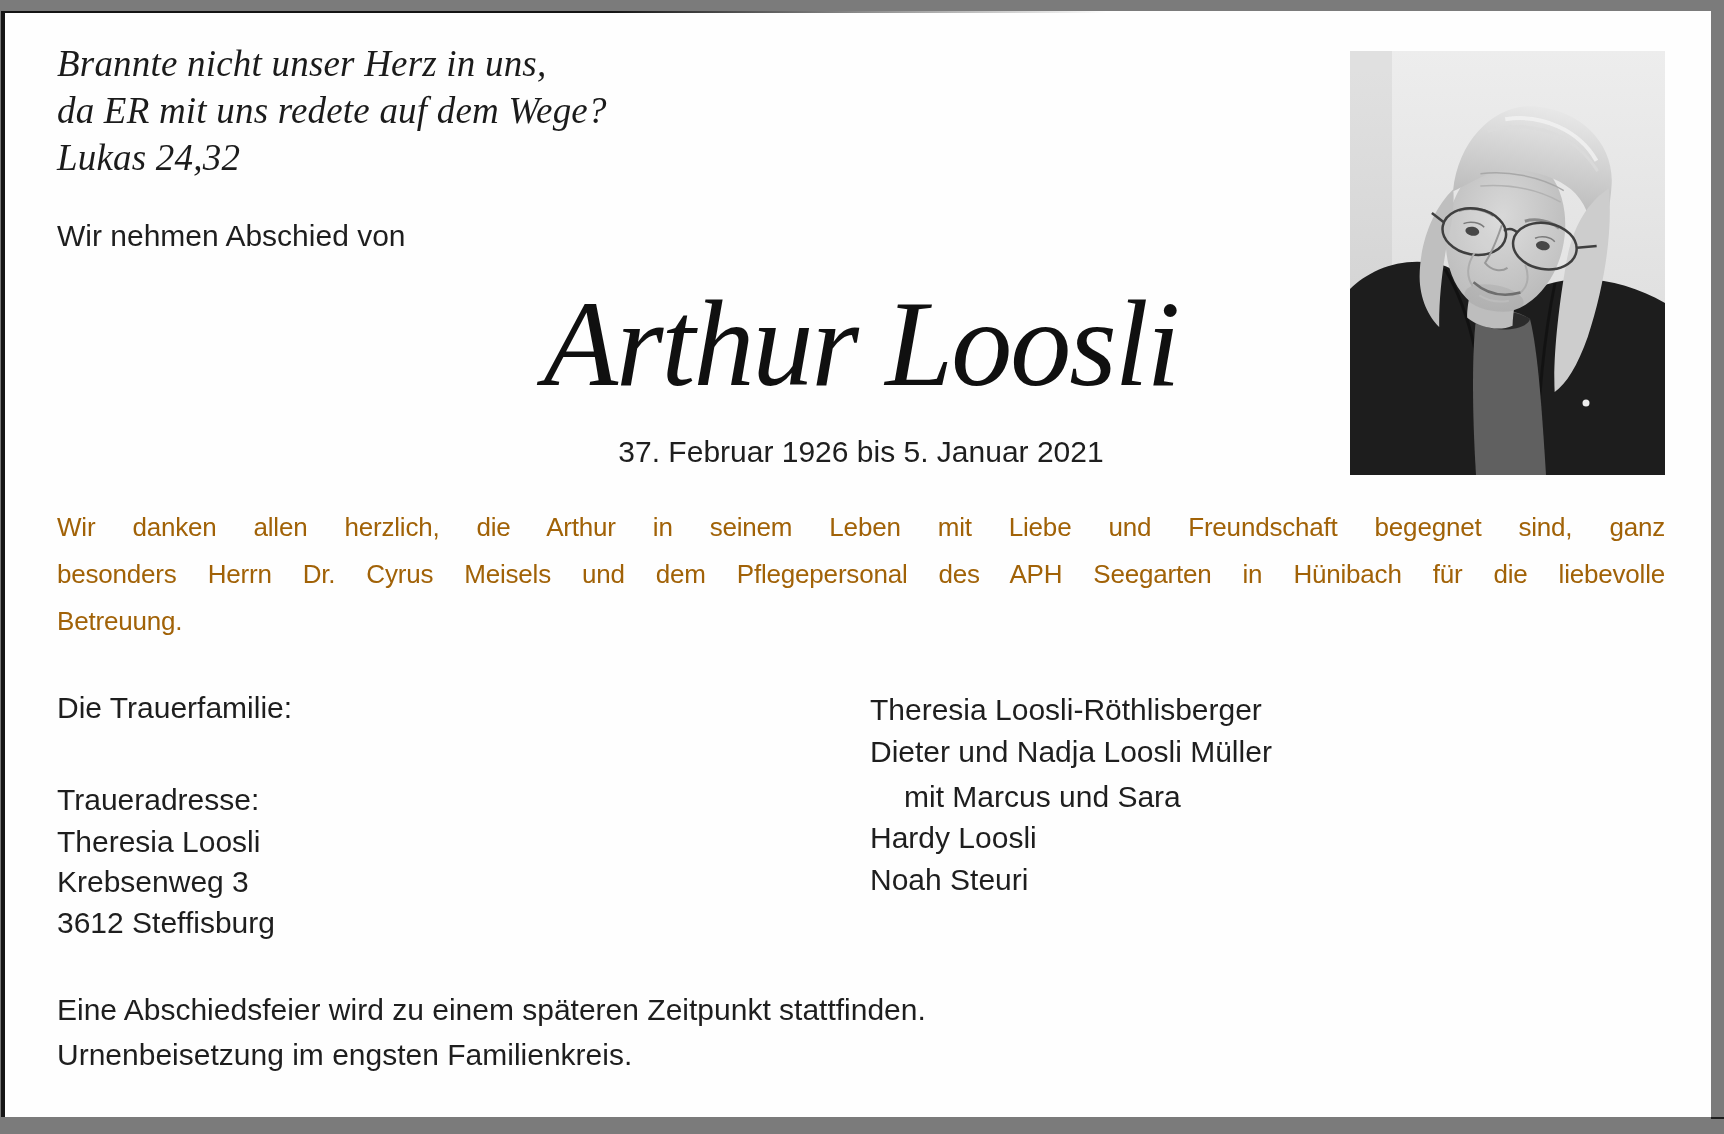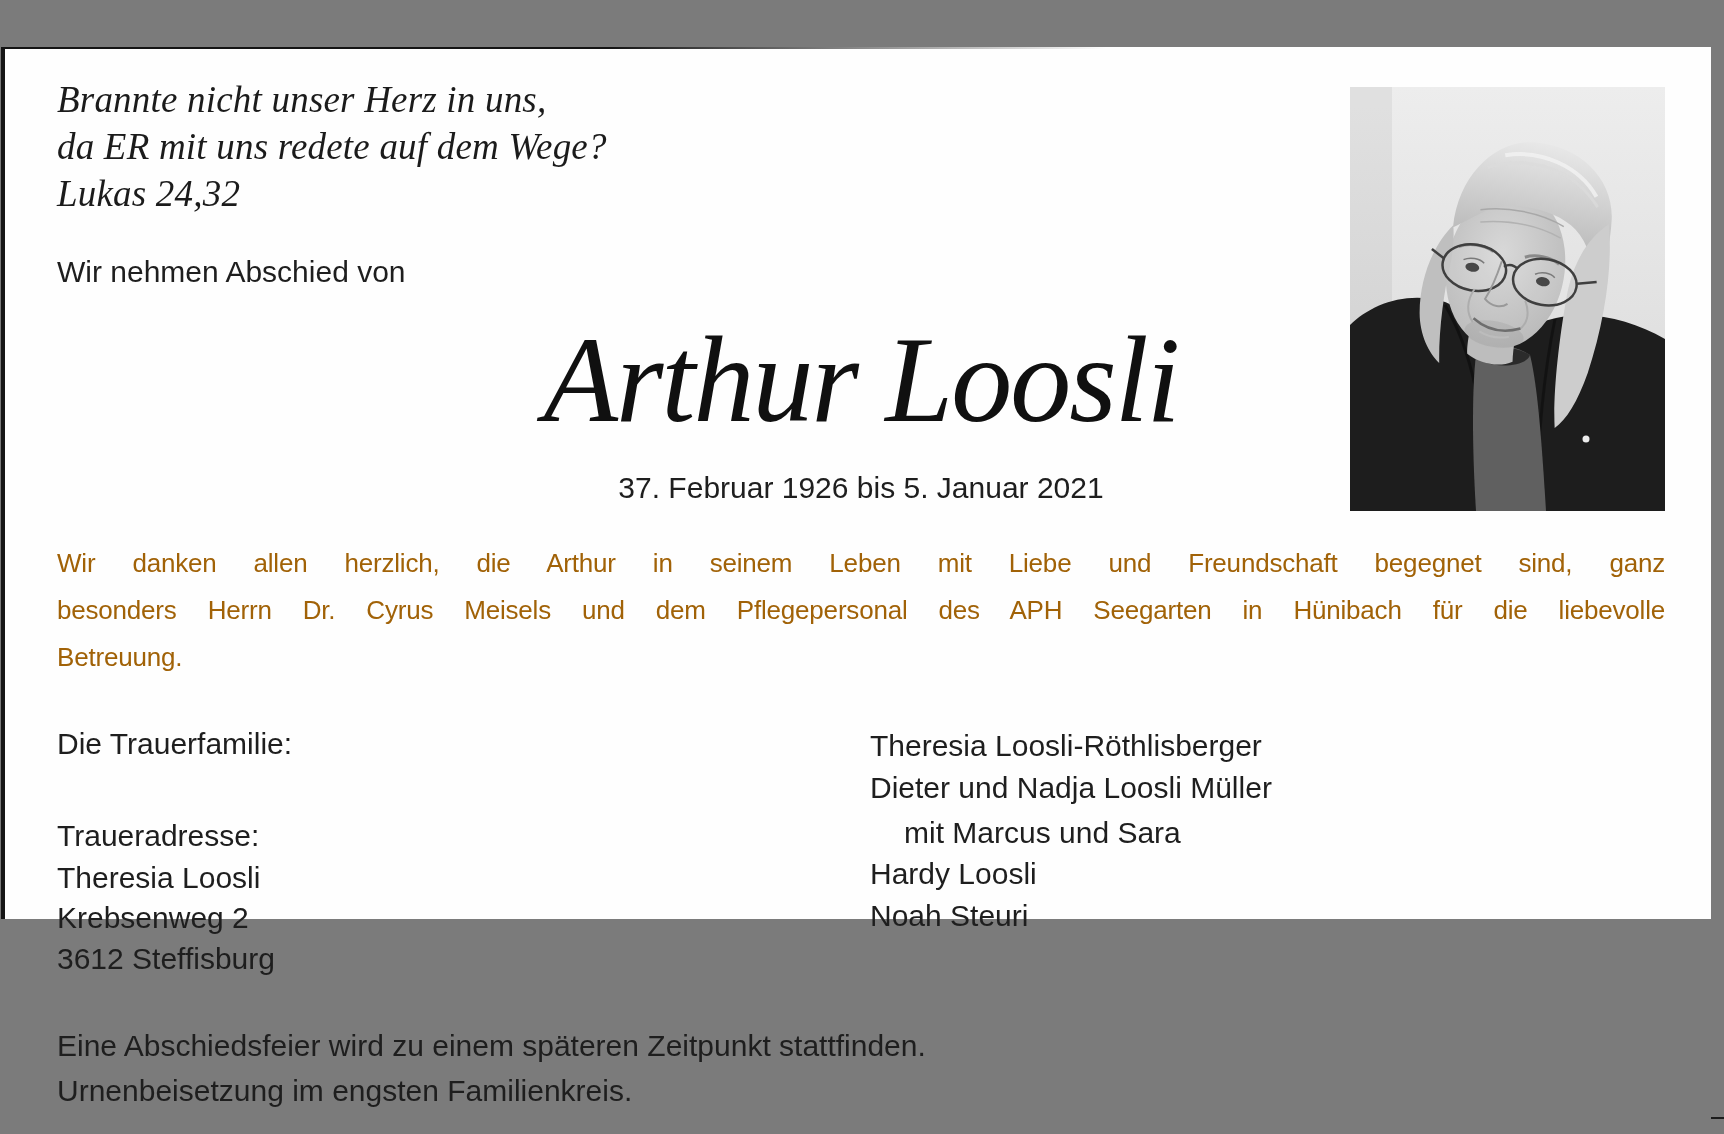--- a/index.html
+++ b/index.html
@@ -2,22 +2,22 @@
 <html><head>
 <meta charset="utf-8">
 <style>
   html,body{margin:0;padding:0;}
   body{
     width:1724px;height:1134px;position:relative;overflow:hidden;
     background:#7b7b7b;
     font-family:"Liberation Sans",sans-serif;
   }
   .page{
-    position:absolute;left:1px;top:11px;width:1706px;height:872px;
-    background:#fefefe;border-left:4px solid #161616;margin-top:36px;
+    position:absolute;left:1px;top:11px;width:1706px;height:1106px;
+    background:#fefefe;border-left:4px solid #161616;
   }
   
   .scan-top-line{position:absolute;left:-4px;top:0;width:1105px;height:2px;
     background:linear-gradient(to right,#141414 55%,rgba(20,20,20,0));}
   .scan-tick{position:absolute;left:1711px;top:1117px;width:13px;height:2px;background:#1c1c1c;}
 
   
   .quote{
     position:absolute;left:52px;top:29px;
     font-family:"Liberation Serif",serif;font-style:italic;
@@ -80,21 +80,21 @@
   <div class="thanks">
     <div class="jline">Wir danken allen herzlich, die Arthur in seinem Leben mit Liebe und Freundschaft begegnet sind, ganz</div>
     <div class="jline">besonders Herrn Dr. Cyrus Meisels und dem Pflegepersonal des APH Seegarten in Hünibach für die liebevolle</div>
     <div>Betreuung.</div>
   </div>
 
   <div class="famcol famcol-left">
     <div class="row" style="top:92px">Traueradresse:</div>
     <div class="row" style="top:0">Die Trauerfamilie:</div>
     <div class="row" style="top:134px">Theresia Loosli</div>
-    <div class="row" style="top:174px">Krebsenweg 2</div>
+    <div class="row" style="top:174px">Krebsenweg 3</div>
     <div class="row" style="top:215px">3612 Steffisburg</div>
   </div>
 
   <div class="famcol famcol-right">
     <div class="row" style="top:0">Theresia Loosli-Röthlisberger</div>
     <div class="row" style="top:42px">Dieter und Nadja Loosli Müller</div>
     <div class="row indent" style="top:87px">mit Marcus und Sara</div>
     <div class="row" style="top:128px">Hardy Loosli</div>
     <div class="row" style="top:170px">Noah Steuri</div>
   </div>

